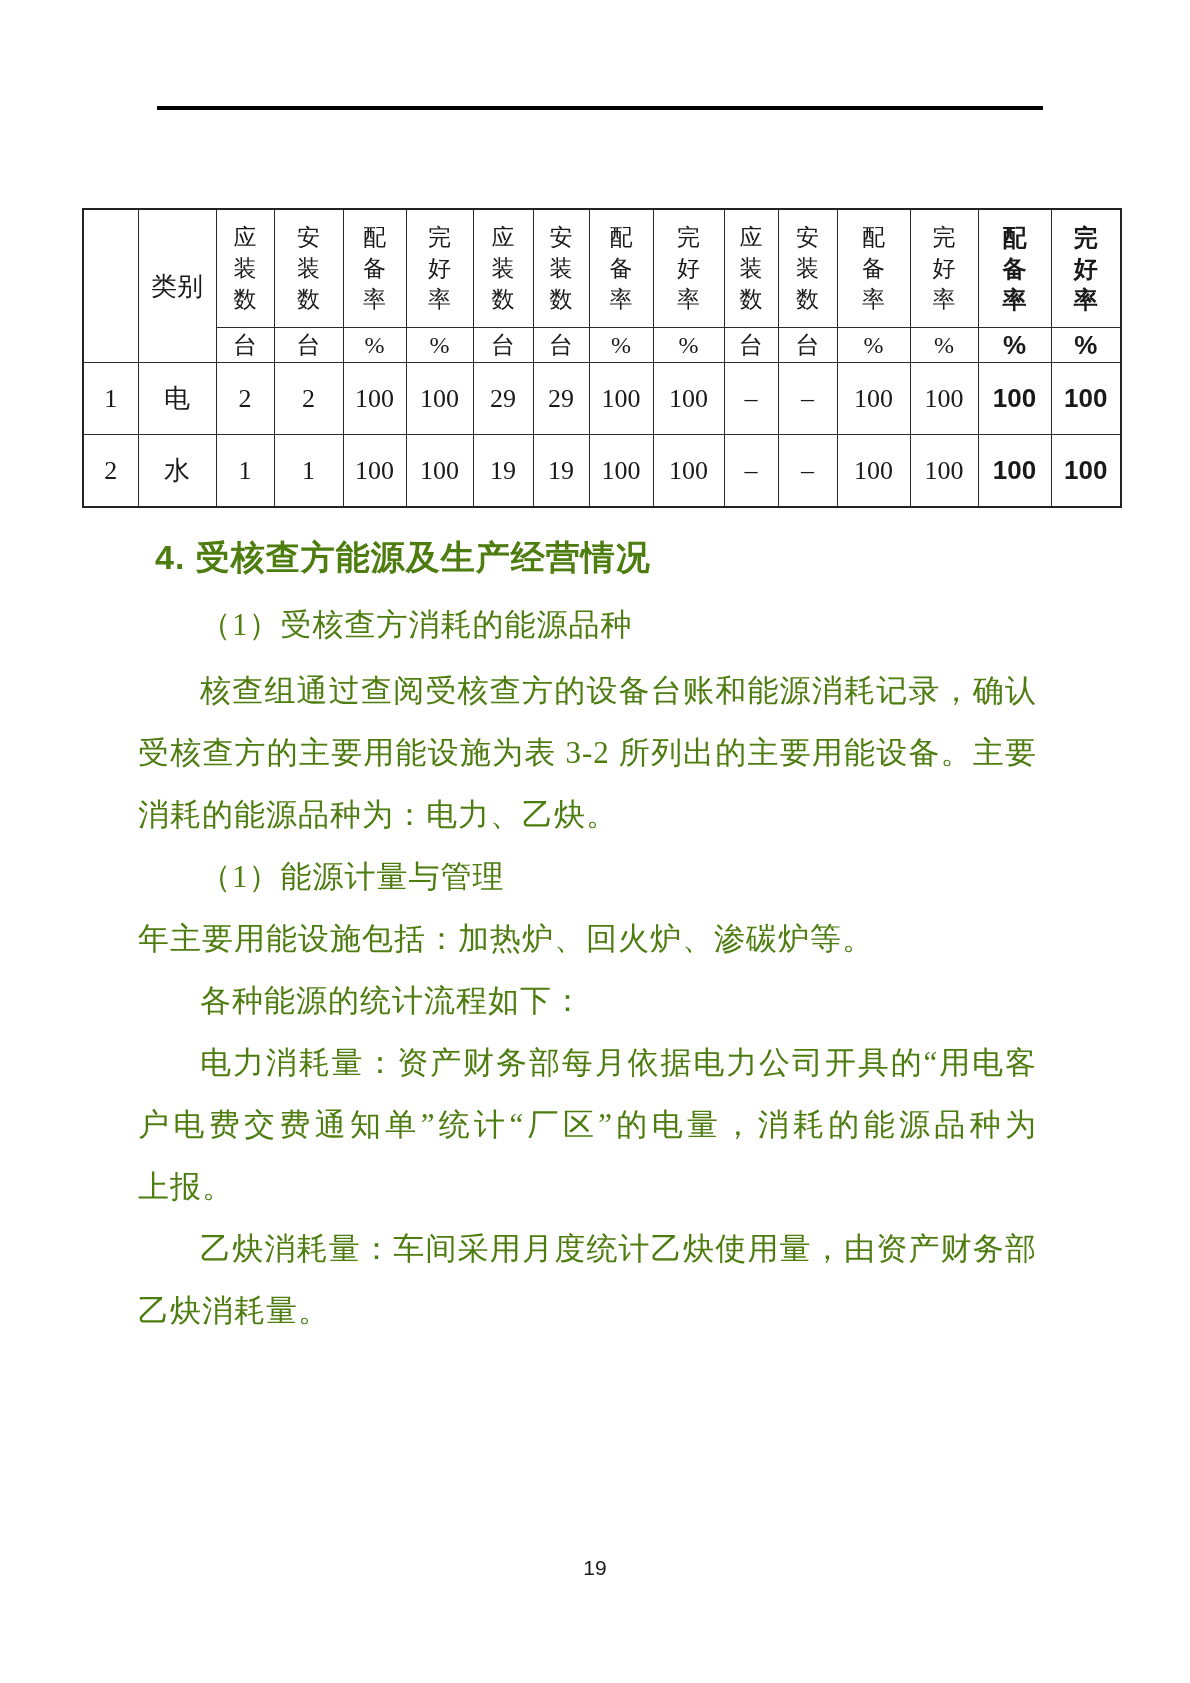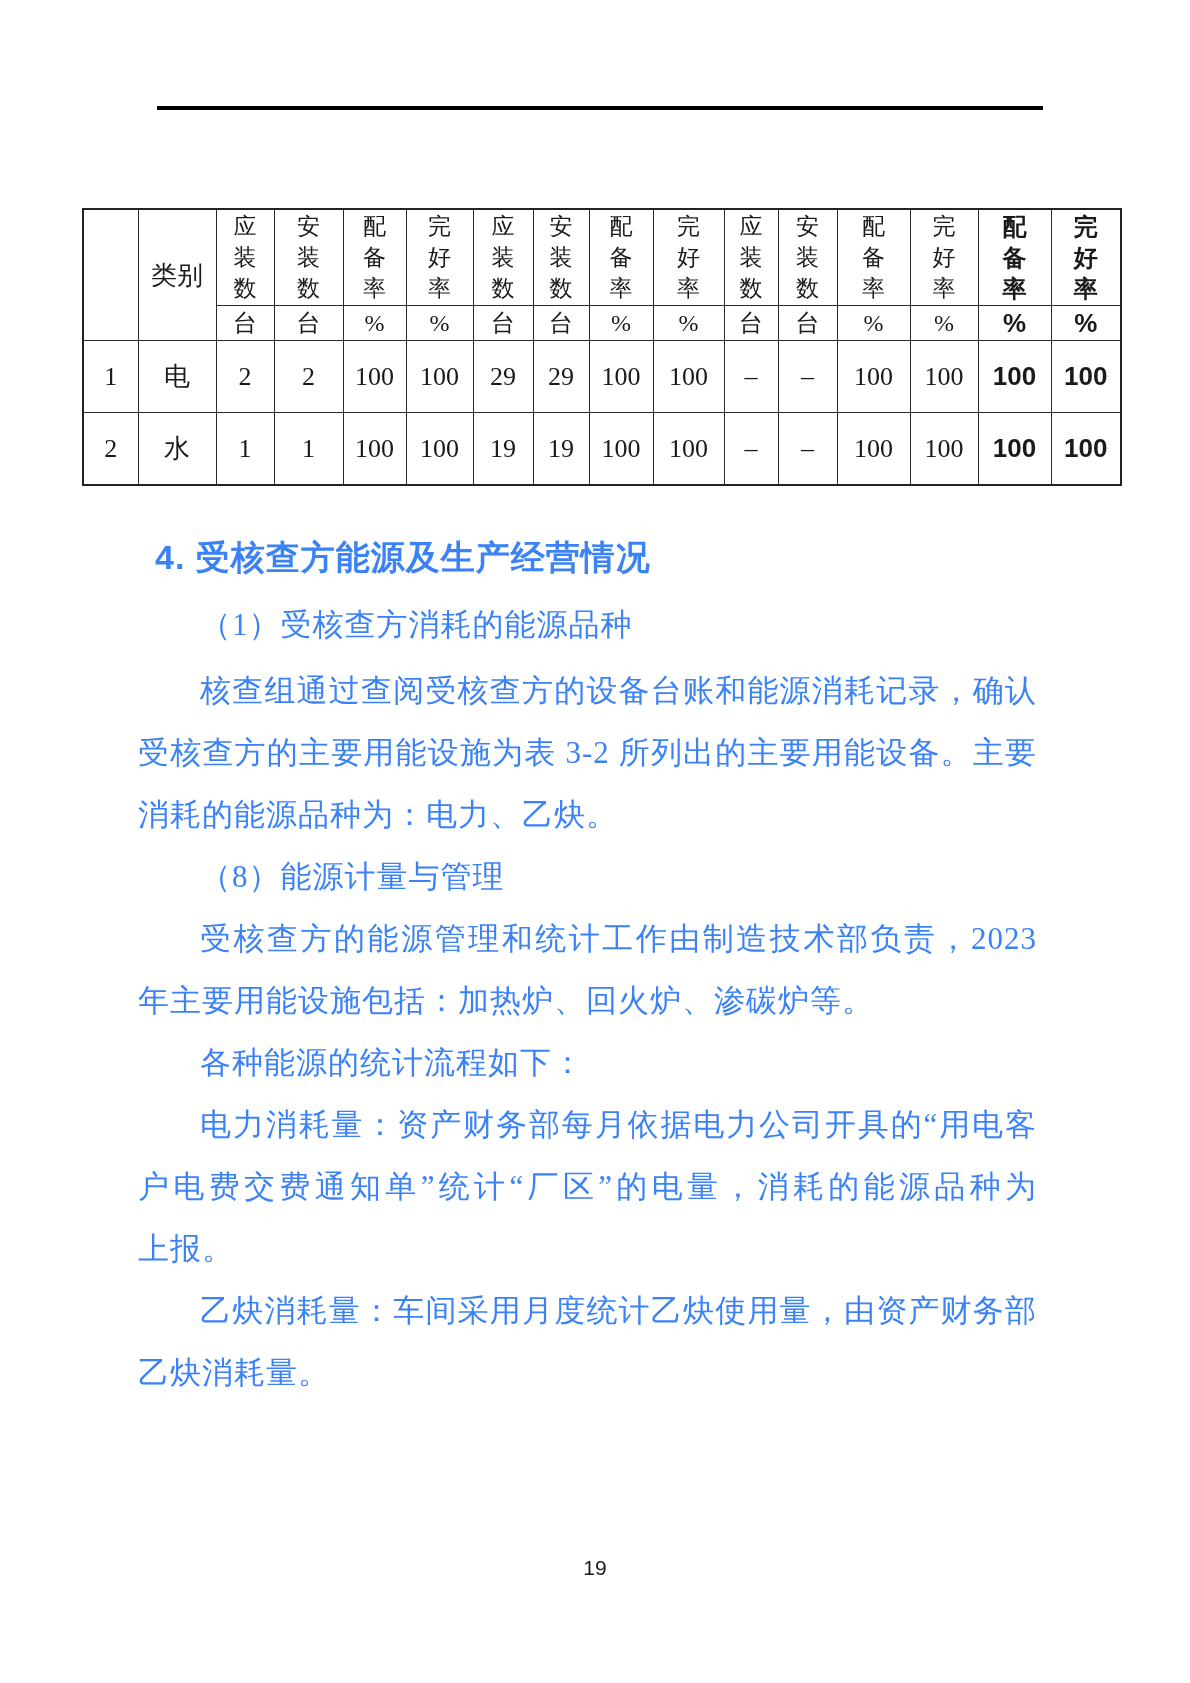--- a/index.html
+++ b/index.html
@@ -33,21 +33,21 @@
     padding:0;
     font-size:26px;
     color:#1a1a1a;
     overflow:hidden;
   }
   tr.hrow td { height:95px; }
   tr.urow td { height:34px; font-size:24px; }
   tr.drow td { height:71px; }
   .vh {
     width:1em;
-    margin:1px auto;
+    margin:12px auto;
     font-size:23px;
     line-height:31px;
     word-break:break-all;
   }
   td.cat {
     vertical-align:top;
     padding-top:10px;
     font-size:25px;
   }
   td.num { font-size:25px; }
@@ -56,21 +56,21 @@
     font-family:"Liberation Sans","DejaVu Sans",sans-serif;
   }
   td.bcol .vh { font-size:24px; line-height:31px; }
   tr.urow td.bcol { font-size:26px; }
   .content {
     position:absolute;
     left:138px; top:526px;
     width:899px;
     font-size:31px;
     letter-spacing:1px;
-    color:#3b82f6;
+    color:#4d7c0f;
   }
   .heading {
     font-family:"Liberation Sans","DejaVu Sans",sans-serif;
     font-weight:bold;
     font-size:34px;
     line-height:62px;
     height:62px;
     padding-left:17px;
     margin-bottom:6px;
     white-space:nowrap;
@@ -219,22 +219,21 @@
     </tr>
   </tbody>
     </table>
 
   <div class="content">
     <div class="heading">4. 受核查方能源及生产经营情况</div>
     <div class="line ind mb4">（1）受核查方消耗的能源品种</div>
     <div class="line ind jst">核查组通过查阅受核查方的设备台账和能源消耗记录，确认</div>
     <div class="line jst">受核查方的主要用能设施为表 3-2 所列出的主要用能设备。主要</div>
     <div class="line">消耗的能源品种为：电力、乙炔。</div>
-    <div class="line ind">（8）能源计量与管理</div>
-    <div class="line ind jst">受核查方的能源管理和统计工作由制造技术部负责，2023</div>
+    <div class="line ind">（1）能源计量与管理</div>
     <div class="line">年主要用能设施包括：加热炉、回火炉、渗碳炉等。</div>
     <div class="line ind">各种能源的统计流程如下：</div>
     <div class="line ind jst">电力消耗量：资产财务部每月依据电力公司开具的“用电客</div>
     <div class="line jst">户电费交费通知单”统计“厂区”的电量，消耗的能源品种为</div>
     <div class="line">上报。</div>
     <div class="line ind jst">乙炔消耗量：车间采用月度统计乙炔使用量，由资产财务部</div>
     <div class="line">乙炔消耗量。</div>
   </div>
 
   <div class="pageno">19</div>

